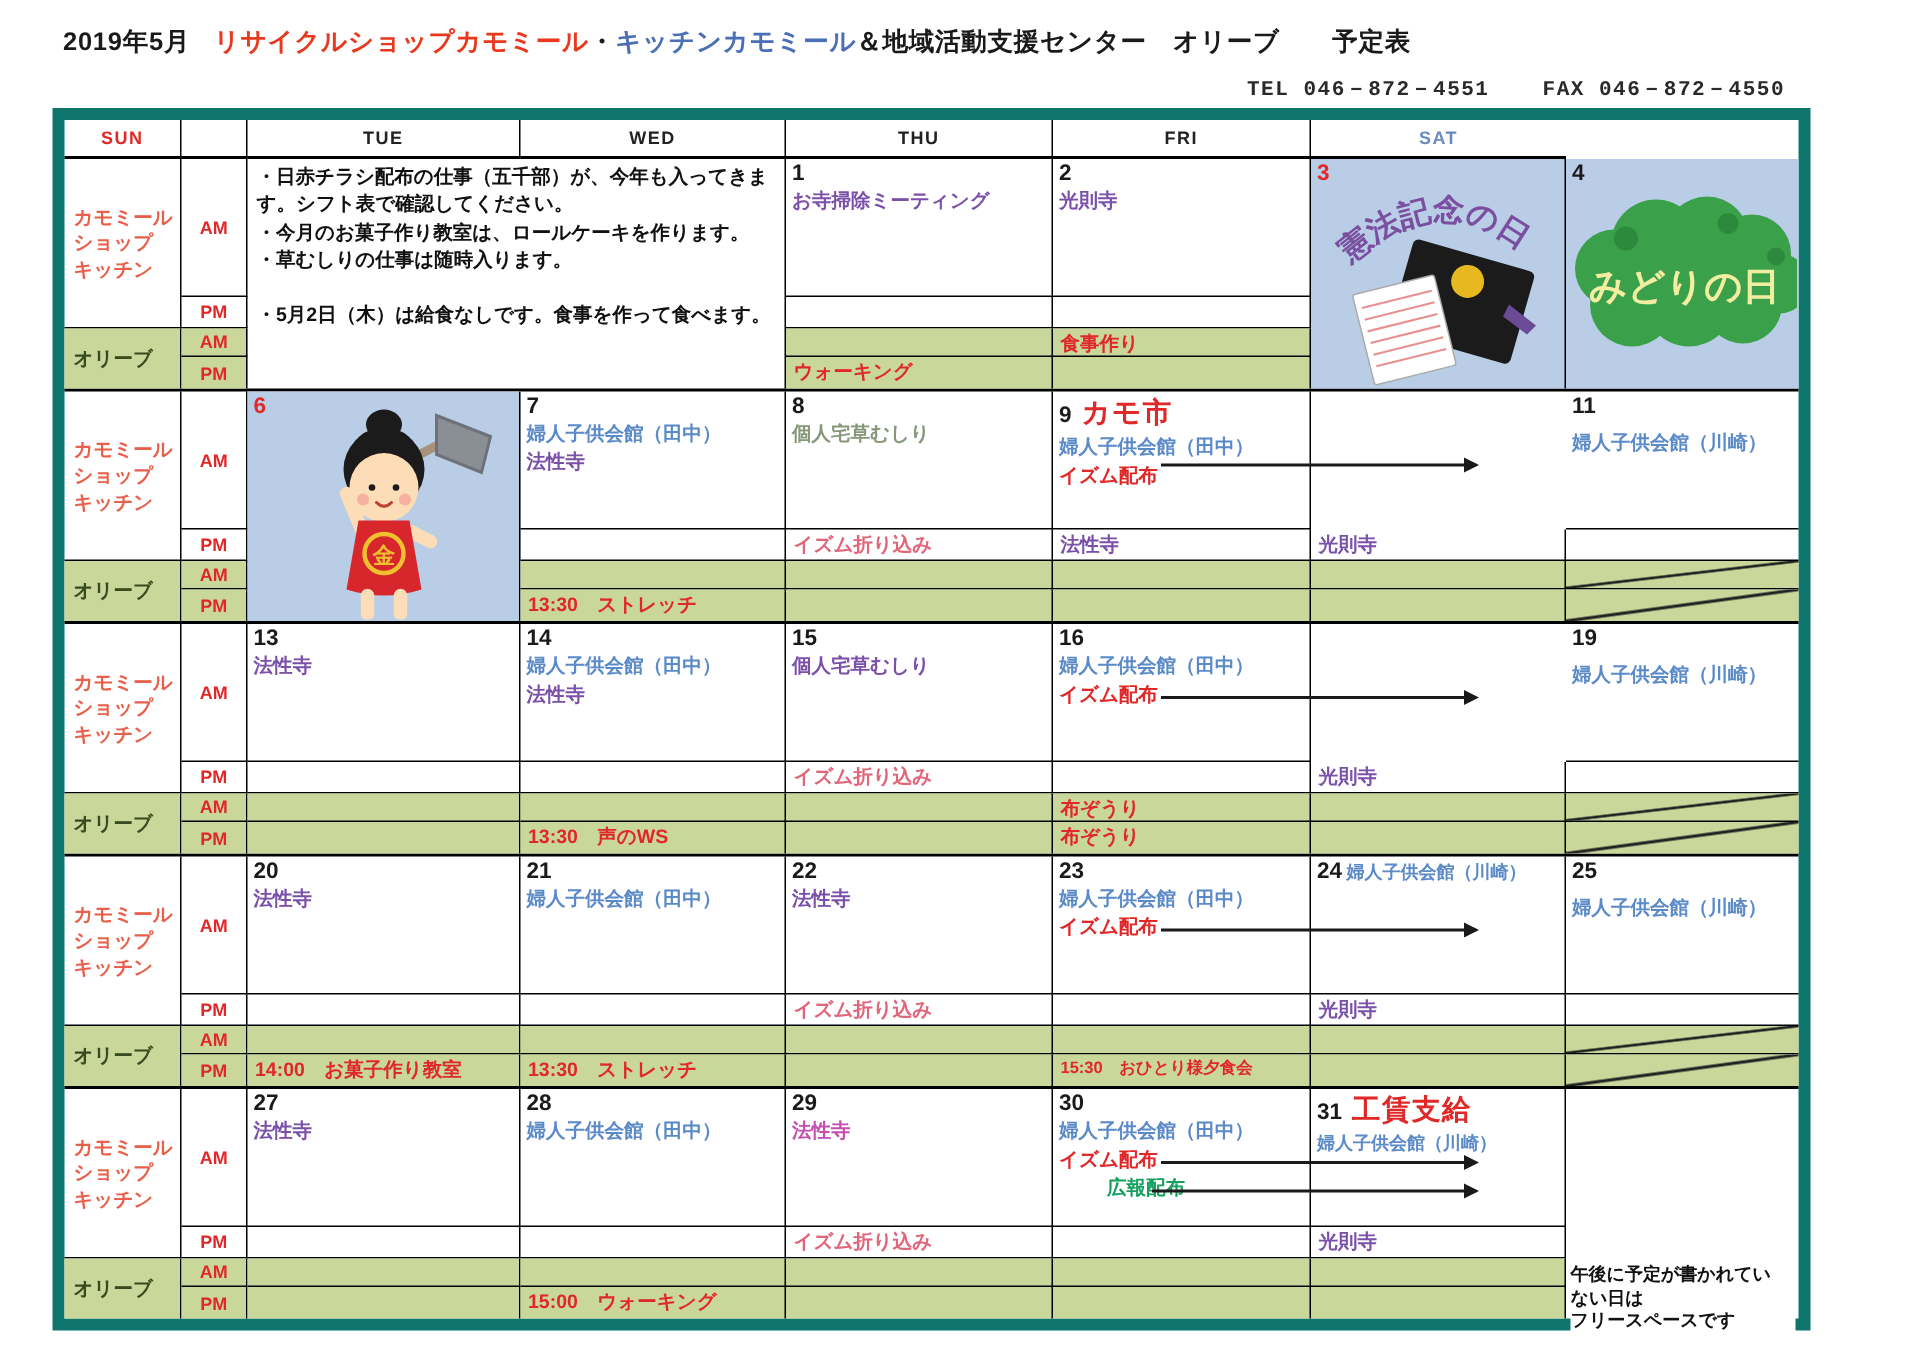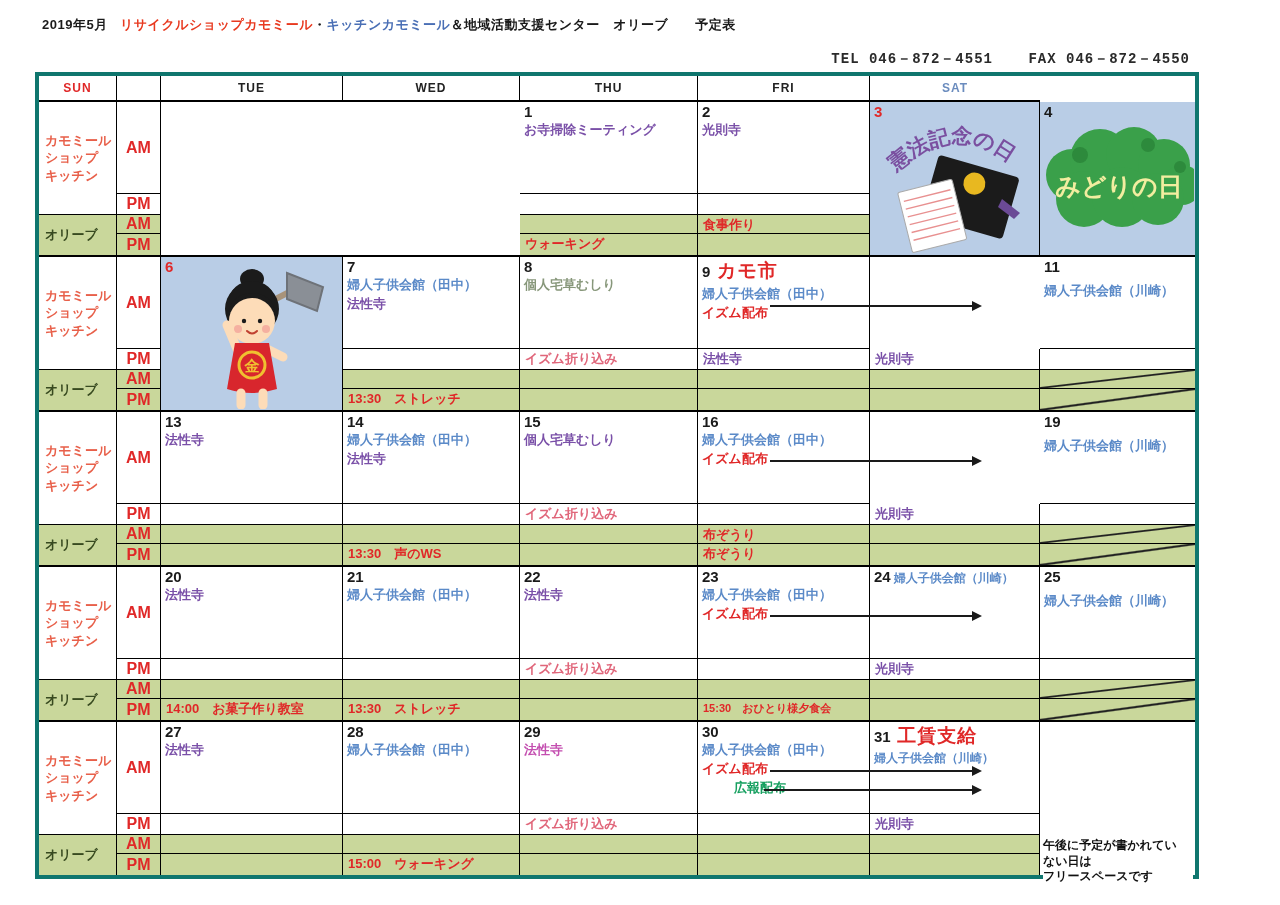--- a/index.html
+++ b/index.html
@@ -2,30 +2,30 @@
 <html style="--ink: #1a1a1a; --title-red: #e8391f; --title-blue: #4a6fb5; --sun-red: #e02828; --sat-blue: #6b8cbe; --kamomile-coral: #e8604a; --olive-text: #384a20; --olive-bg: #c9d79b; --holiday-bg: #b9cde6; --event-red: #e02828; --event-purple: #7a50a8; --event-blue: #5b8ac8; --event-pink: #e0667a; --event-green: #17a060; --event-graygreen: #87977a; --event-magenta: #c44fb0;"><head>
 <meta charset="utf-8">
 <style>
   html,body{margin:0;padding:0;}
   body{
     width:1280px;height:905px;background:#ffffff;position:relative;
     font-family:"Liberation Sans","DejaVu Sans",sans-serif;color:#1a1a1a;
     -webkit-font-smoothing:antialiased;
   }
   
-  .title{position:absolute;left:42px;top:16px;font-size:13px;font-weight:bold;letter-spacing:.5px;white-space:nowrap;}
+  .title{position:absolute;left:42px;top:16px;font-size:17px;font-weight:bold;letter-spacing:.5px;white-space:nowrap;}
   .title .t-red{color:var(--title-red,#e8391f);}
   .title .t-blue{color:var(--title-blue,#4a6fb5);}
   .contact{position:absolute;top:50px;right:90px;font-size:14px;font-weight:bold;color:#2a2a2a;letter-spacing:1px;white-space:nowrap;font-family:Liberation Mono, monospace;}
   .contact span{margin-left:26px;}
   .contact span:first-child{margin-left:0;}
 
   
   :root{--cols:78px 44px 182px 177px 178px 172px 170px 155px;}
-  .cal{position:absolute;left:35px;top:72px;width:1156px;border:4px solid #0f766e;background:#fff;}
+  .cal{position:absolute;left:35px;top:72px;width:1156px;border:8px solid #0f766e;background:#fff;}
   .hrow{display:grid;grid-template-columns:var(--cols);}
   .hcell{height:26px;display:flex;align-items:center;justify-content:center;
     font-weight:bold;font-size:12px;letter-spacing:1px;color:#222;
     border-right:1px solid #000;border-bottom:2px solid #000;box-sizing:border-box;}
   .hcell.sun{color:var(--sun-red,#e02828);}
   .hcell.sat{color:var(--sat-blue,#6b8cbe);border-right:none;}
 
   .week{display:grid;grid-template-columns:var(--cols);grid-template-rows:92px 21px 19px 21px;
     position:relative;border-bottom:2px solid #000;}
   .week.last{border-bottom:none;}
@@ -36,21 +36,21 @@
   .row4{border-bottom:none;}
   .og{background:var(--olive-bg,#c9d79b);}
   .holiday{background:var(--holiday-bg,#b9cde6);overflow:hidden;}
   .hatch{background-image:linear-gradient(to right bottom,transparent 46%,#222 49%,#222 51%,transparent 54%);}
 
   .lblk{display:flex;align-items:center;color:var(--kamomile-coral,#e8604a);
     font-weight:bold;font-size:13px;line-height:1.35;white-space:pre-line;padding-left:6px;}
   .lblo{display:flex;align-items:center;color:var(--olive-text,#384a20);
     font-weight:bold;font-size:13px;padding-left:6px;}
   .ampm{display:flex;align-items:center;justify-content:center;
-    color:var(--event-red,#e02828);font-weight:bold;font-size:16px;padding:0;}
+    color:var(--event-red,#e02828);font-weight:bold;font-size:12px;padding:0;}
 
   .num{font-weight:bold;font-size:15px;color:#1a1a1a;margin-right:3px;display:inline-block;}
   .num.red{color:var(--event-red,#e02828);}
   .num.abs{position:absolute;top:1px;left:4px;z-index:4;}
   .daytitle{font-weight:bold;font-size:19px;color:var(--event-red,#e02828);letter-spacing:1px;}
 
   .ev{font-weight:bold;font-size:13px;line-height:19px;white-space:nowrap;display:block;}
   .ev.inline{display:inline;font-size:12px;}
   .ev.sm{font-size:11px;}
   .red{color:var(--event-red,#e02828);}
@@ -105,20 +105,26 @@
   <div class="week">
     <div class="c lblk" style="grid-area:1/1/3/2">カモミール
 ショップ
 キッチン</div>
     <div class="c ampm" style="grid-area:1/2/2/3">AM</div>
     <div class="c ampm" style="grid-area:2/2/3/3">PM</div>
     <div class="c lblo og row4" style="grid-area:3/1/5/2">オリーブ</div>
     <div class="c ampm og" style="grid-area:3/2/4/3">AM</div>
     <div class="c ampm og row4" style="grid-area:4/2/5/3">PM</div>
 
+    <div class="c notes row4" style="grid-area:1/3/5/5">・日赤チラシ配布の仕事（五千部）が、今年も入ってきま
+す。シフト表で確認してください。
+・今月のお菓子作り教室は、ロールケーキを作ります。
+・草むしりの仕事は随時入ります。
+
+・5月2日（木）は給食なしです。食事を作って食べます。</div>
 
     <div class="c" style="grid-area:1/5/2/6">
       <span class="num">1</span>
       <div class="ev purple">お寺掃除ミーティング</div>
     </div>
     <div class="c" style="grid-area:1/6/2/7">
       <span class="num">2</span>
       <div class="ev purple">光則寺</div>
     </div>
 

